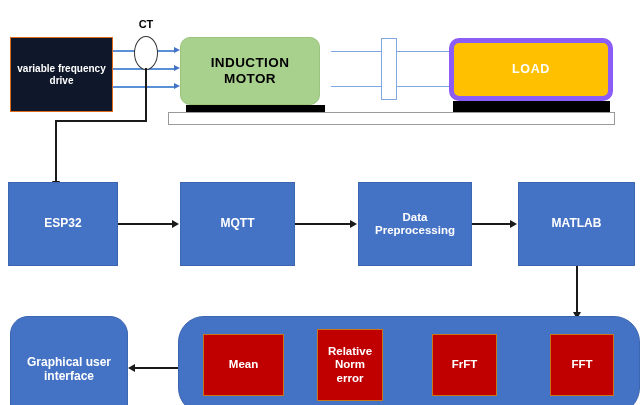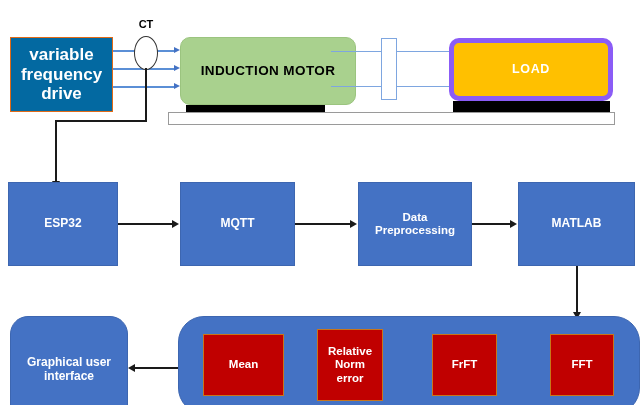--- a/index.html
+++ b/index.html
@@ -6,21 +6,21 @@
   body{width:640px;height:405px;position:relative;overflow:hidden;
        font-family:"Liberation Sans",sans-serif;}
   #stage{position:absolute;left:0;top:16px;width:640px;height:405px;}
   .abs{position:absolute;box-sizing:border-box;}
 
   
   .lbl{display:flex;align-items:center;justify-content:center;text-align:center;
        color:#ffffff;font-weight:bold;line-height:1.15;}
 
   
-  .vfd{background:#0369a1;border:1px solid #E06A17;font-size:17px;}
+  .vfd{background:#0f172a;border:1px solid #E06A17;font-size:10px;}
   .motor{background:#A9D18E;border:1px solid #9BC47F;border-radius:10px;
          color:#000000;font-size:13.5px;letter-spacing:.4px;}
   .load{background:#FFC000;border:5px solid #8b5cf6;border-radius:10px;
         font-size:12.5px;letter-spacing:.6px;}
   .foot{background:#000000;}
   .baseplate{background:#ffffff;border:1px solid #9a9a9a;}
   .shaft{background:#7EA6E0;height:1px;}
   .coupling{background:#ffffff;border:1px solid #7EA6E0;}
   .phase{background:#5B8FD6;height:1.5px;}
   .ct-ellipse{border:1.6px solid #333333;border-radius:50%;background:#ffffff;}
@@ -65,21 +65,21 @@
   <div class="abs phase wire-h" style="left:113px;top:70px;width:63px;"></div>
   <div class="abs arrow-r-blue" style="left:174px;top:66.5px;"></div>
 
   <div class="abs ct-ellipse" style="left:134px;top:20px;width:24px;height:34px;"></div>
 
   <div class="abs wire wire-v" style="left:145px;top:52px;height:53px;"></div>
   <div class="abs wire wire-h" style="left:55px;top:104px;width:92px;"></div>
   <div class="abs wire wire-v" style="left:55px;top:104px;height:63px;"></div>
   <div class="abs arrow-d" style="left:51.5px;top:165px;"></div>
 
-  <div class="abs lbl motor" style="left:180px;top:21px;width:176px;height:68px;padding:0 8px;">INDUCTION MOTOR</div>
+  <div class="abs lbl motor" style="left:180px;top:21px;width:140px;height:68px;padding:0 8px;">INDUCTION MOTOR</div>
   <div class="abs foot" style="left:186px;top:89px;width:139px;height:10px;"></div>
 
   <div class="abs shaft" style="left:331px;top:35px;width:50px;"></div>
   <div class="abs shaft" style="left:331px;top:70px;width:50px;"></div>
   <div class="abs coupling" style="left:381px;top:22px;width:16px;height:62px;"></div>
   <div class="abs shaft" style="left:397px;top:35px;width:52px;"></div>
   <div class="abs shaft" style="left:397px;top:70px;width:52px;"></div>
 
   <div class="abs lbl load" style="left:449px;top:22px;width:164px;height:63px;padding:0 8px;">LOAD</div>
   <div class="abs foot" style="left:453px;top:85px;width:157px;height:11px;"></div>

